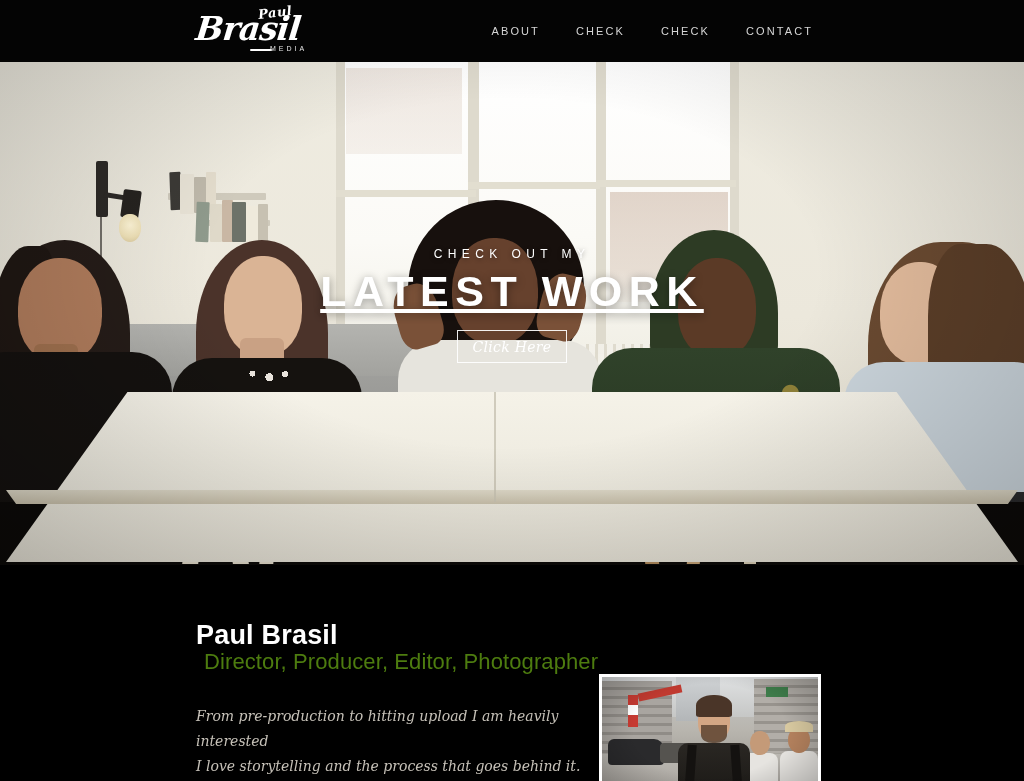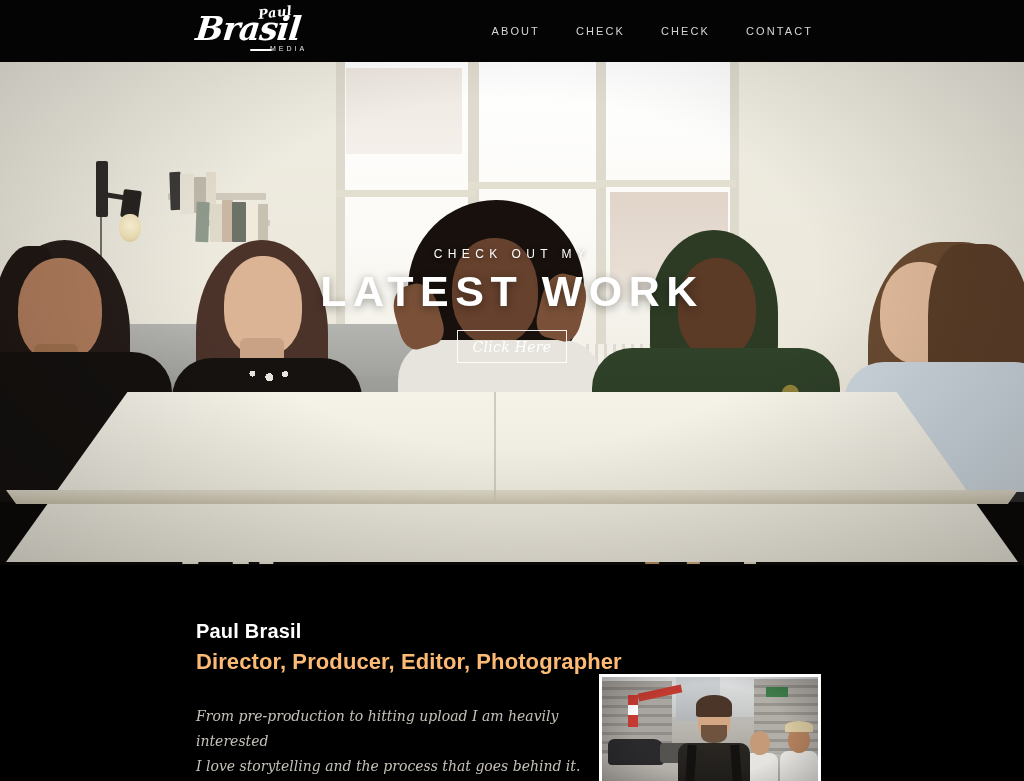--- a/index.html
+++ b/index.html
@@ -283,20 +283,21 @@
     text-shadow: 0 1px 5px rgba(0,0,0,.45);
   }
   .hero-title {
     margin-top: 8px;
     color: #ffffff;
     font-size: 43px;
     font-weight: bold;
     letter-spacing: 6.5px;
     line-height: 44px;
     text-shadow: 0 2px 10px rgba(0,0,0,.4);
+    text-decoration: underline;
   }
   .hero-cta {
     margin-top: 17px;
     display: inline-flex; align-items: center; justify-content: center;
     width: 110px; height: 33px;
     border: 1px solid rgba(255,255,255,.92);
     color: #fff;
     font-family: "DejaVu Serif", serif;
     font-style: italic;
     font-size: 14px;
@@ -319,29 +320,29 @@
 
   
   .about {
     position: absolute; left: 0; top: 565px;
     width: 1024px; height: 216px;
     background: #000;
   }
   .about-name {
     position: absolute; left: 196px; top: 55px;
     color: #ffffff;
-    font-size: 20px;
+    font-size: 27px;
     font-weight: bold;
     letter-spacing: .2px;
   }
   .about-role {
-    position: absolute; left: 196px; top: 84px;
-    color: #fdba74;
+    position: absolute; left: 204px; top: 84px;
+    color: #4d7c0f;
     font-size: 22px;
-    font-weight: bold;
+    font-weight: normal;
     letter-spacing: .1px;
   }
   .about-bio {
     position: absolute; left: 196px; top: 139px;
     width: 400px;
     color: #c6c1b8;
     font-family: "DejaVu Serif", serif;
     font-style: italic;
     font-size: 14px;
     line-height: 25px;

